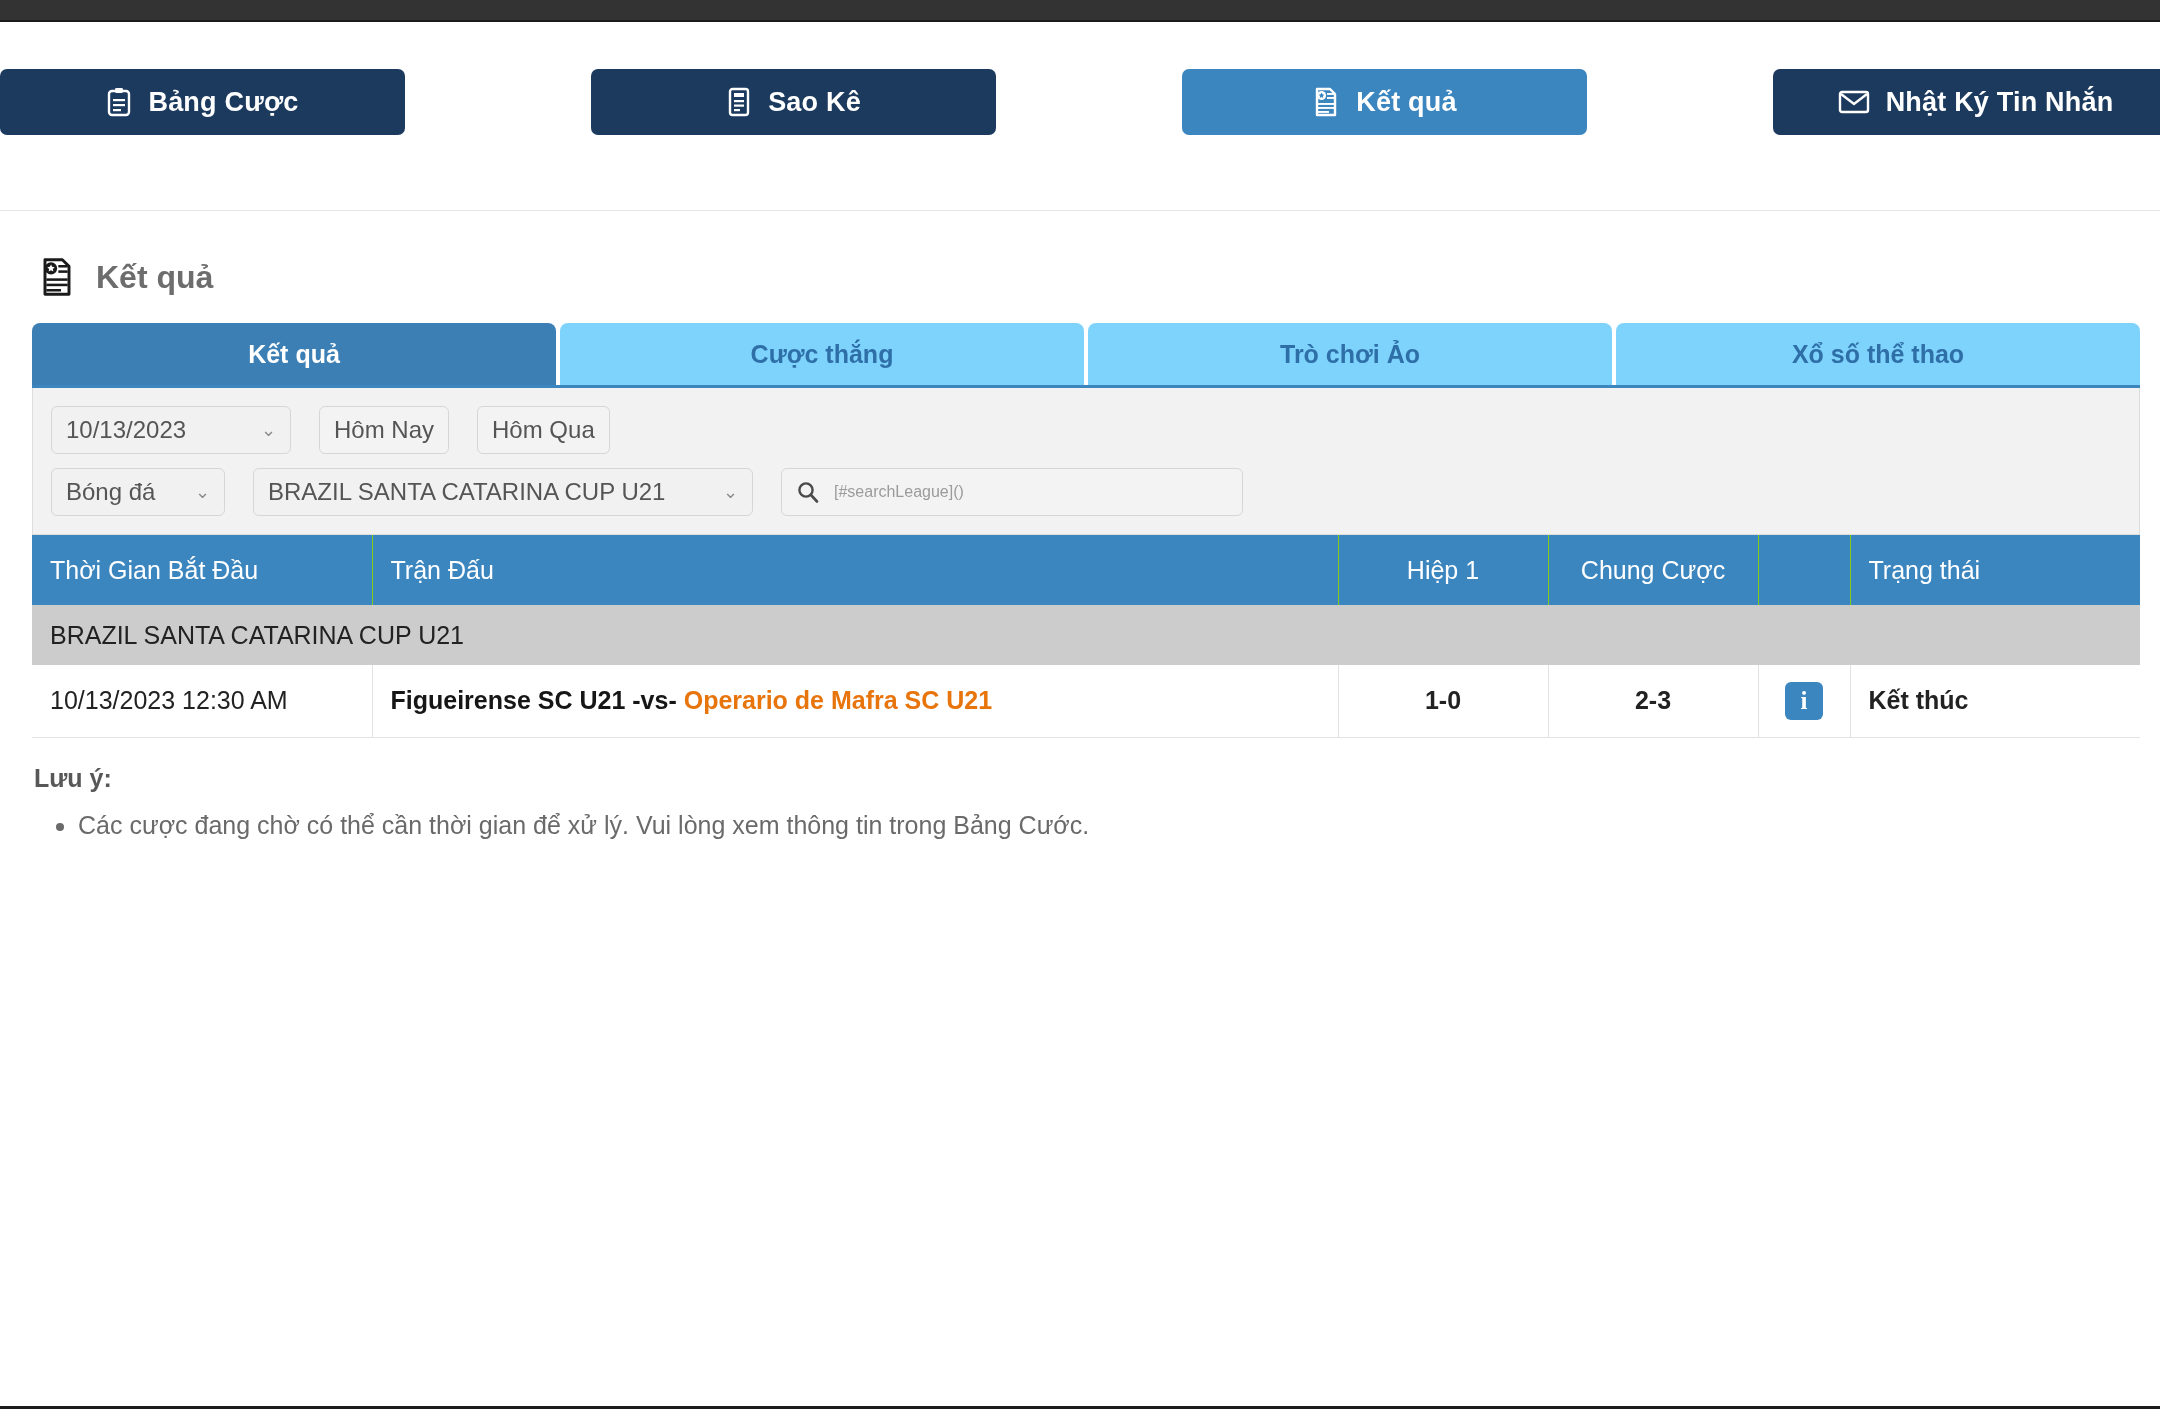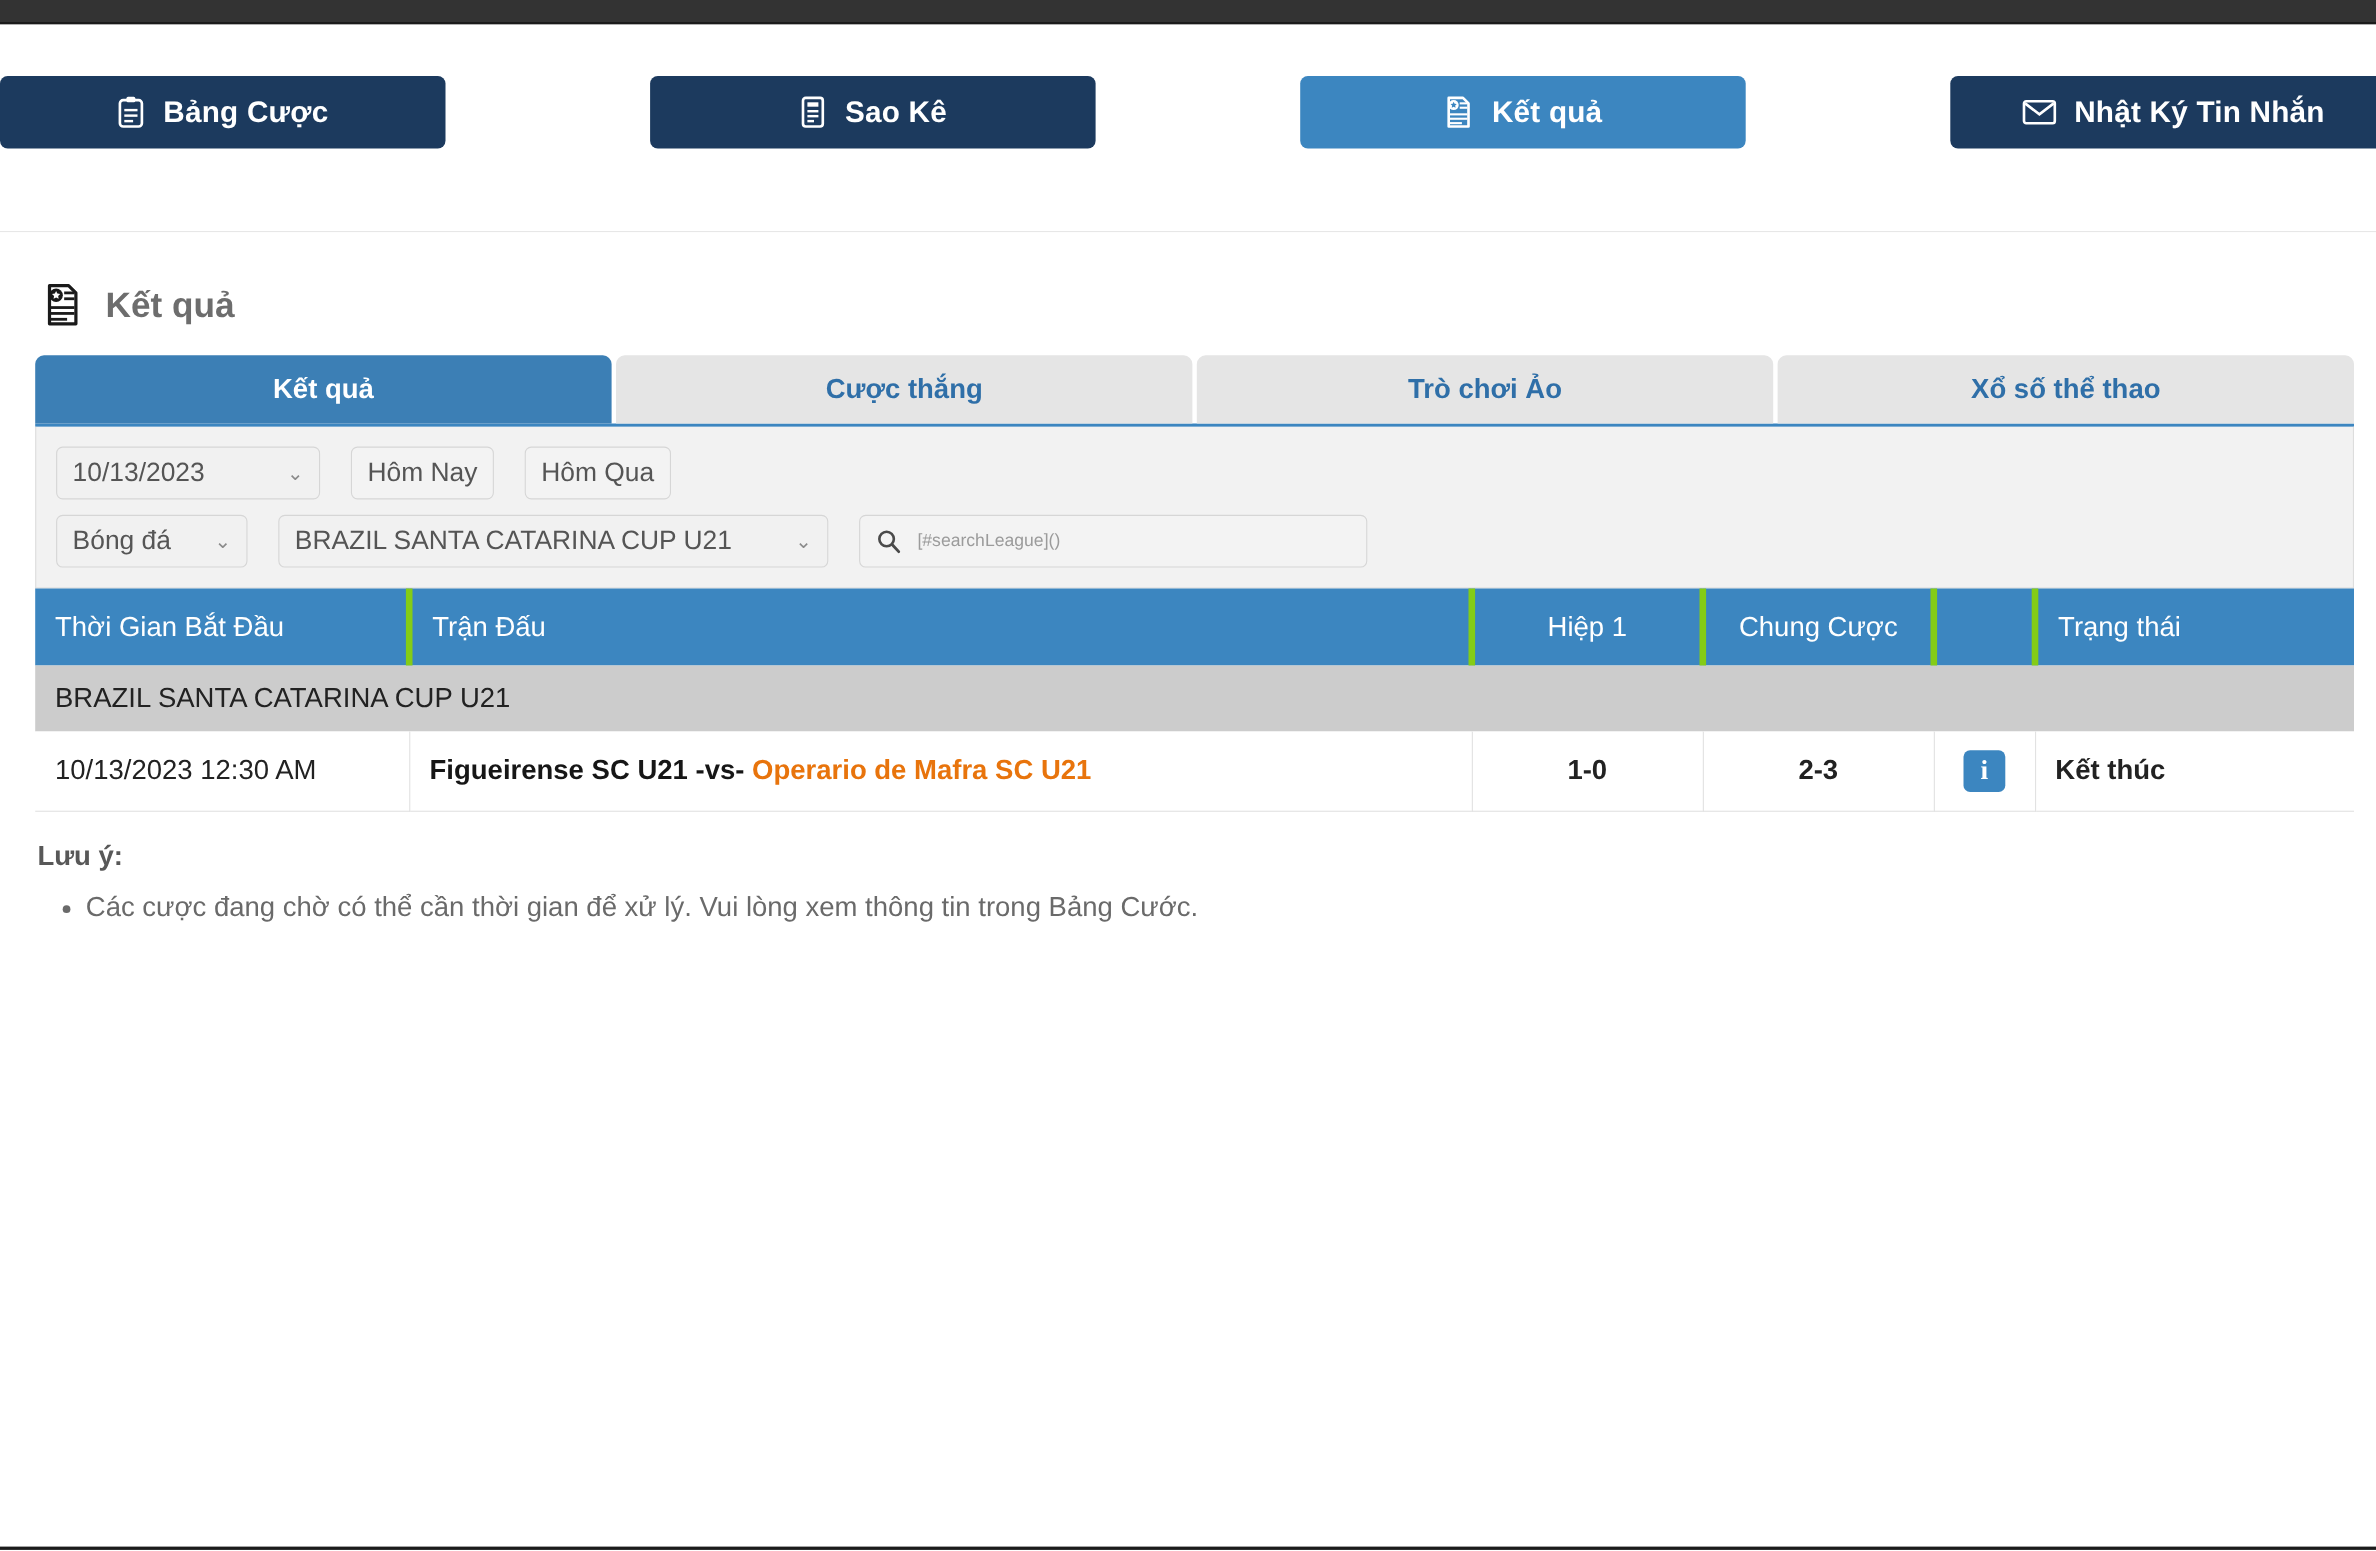--- a/index.html
+++ b/index.html
@@ -85,21 +85,21 @@
   }
   .tab {
     height: 62px;
     flex: 1 1 0;
     display: flex;
     align-items: center;
     justify-content: center;
     font-size: 25px;
     font-weight: bold;
     border-radius: 8px 8px 0 0;
-    background: #e5e5e5;
+    background: #7dd3fc;
     color: #2f6fa8;
     cursor: pointer;
     user-select: none;
   }
   .tab.active {
     background: #3c7fb5;
     color: #ffffff;
   }
 
   
@@ -153,21 +153,21 @@
     table-layout: fixed;
   }
   table.results thead th {
     background: #3c86c0;
     color: #ffffff;
     font-size: 25px;
     font-weight: normal;
     text-align: left;
     height: 70px;
     padding: 0 18px;
-    border-right: 6px solid #84cc16;
+    border-right: 1px solid #84cc16;
   }
   table.results thead th:last-child { border-right: none; }
   th.c-time   { width: 340px; }
   th.c-match  { width: auto; }
   th.c-h1     { width: 210px; text-align: center !important; }
   th.c-ft     { width: 210px; text-align: center !important; }
   th.c-info   { width: 92px; }
   th.c-status { width: 290px; }
 
   tr.league-row td {

